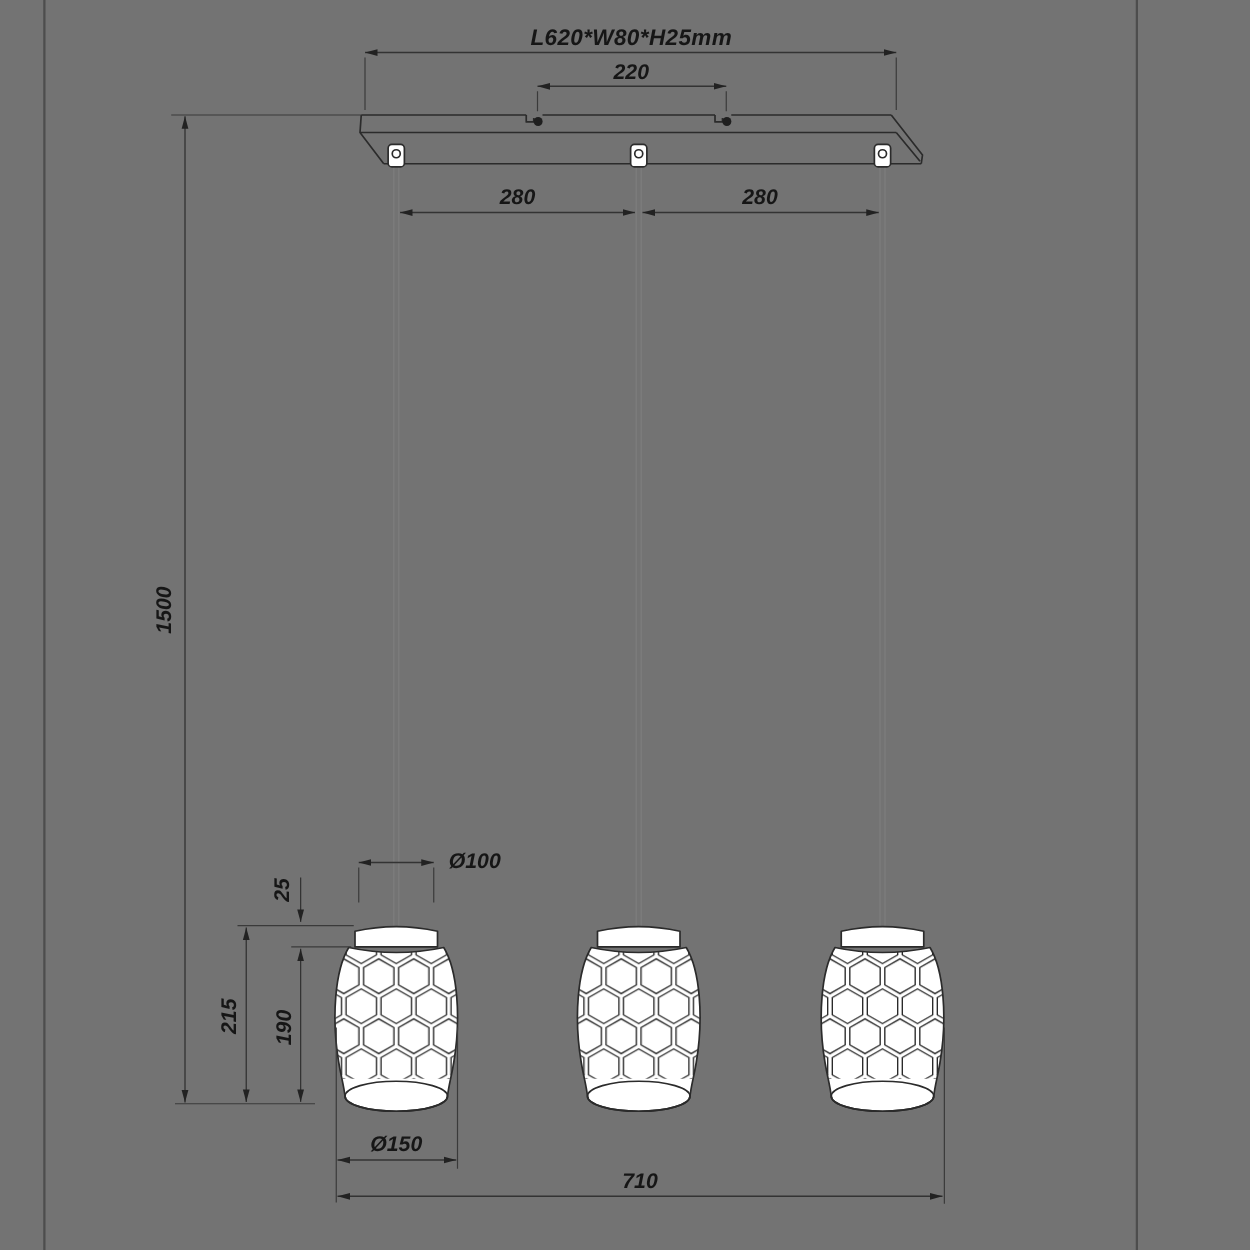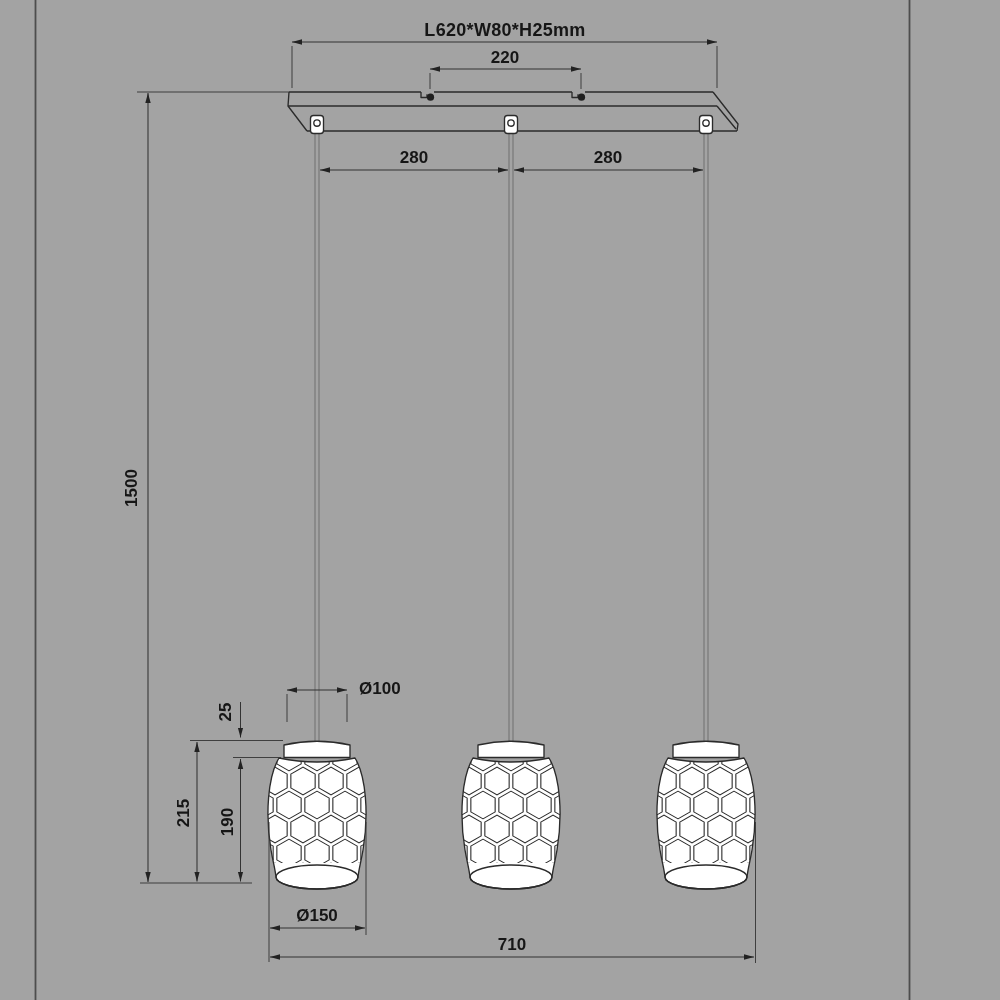--- a/index.html
+++ b/index.html
@@ -1,16 +1,16 @@
 <!DOCTYPE html>
 <html><head>
 <meta charset="utf-8">
 <style>
   html,body{margin:0;padding:0;background:#ffffff;}
-  .stage{width:1000px;height:1000px;position:relative;background:#a3a3a3;overflow:hidden;}
+  .stage{width:1000px;height:1000px;position:relative;background:#737373;overflow:hidden;font-style:italic;}
   svg{display:block;}
   text{font-family:"Liberation Sans","DejaVu Sans",sans-serif;font-weight:bold;fill:#161616;}
   .dimtxt{font-size:17px;}
   .dimtxt-lg{font-size:18px;letter-spacing:.3px;}
   .dimline{stroke:#333;stroke-width:1.05;fill:none;}
   .extline{stroke:#3a3a3a;stroke-width:0.95;fill:none;}
   .outline{stroke:#2b2b2b;stroke-width:1.35;fill:none;stroke-linejoin:round;}
   .outline-f{stroke:#2b2b2b;stroke-width:1.35;fill:#ffffff;stroke-linejoin:round;}
   .cable{stroke:#7b7b7b;stroke-width:1.25;fill:none;}
   .frameline{stroke:#4d4d4d;stroke-width:1.8;fill:none;}

